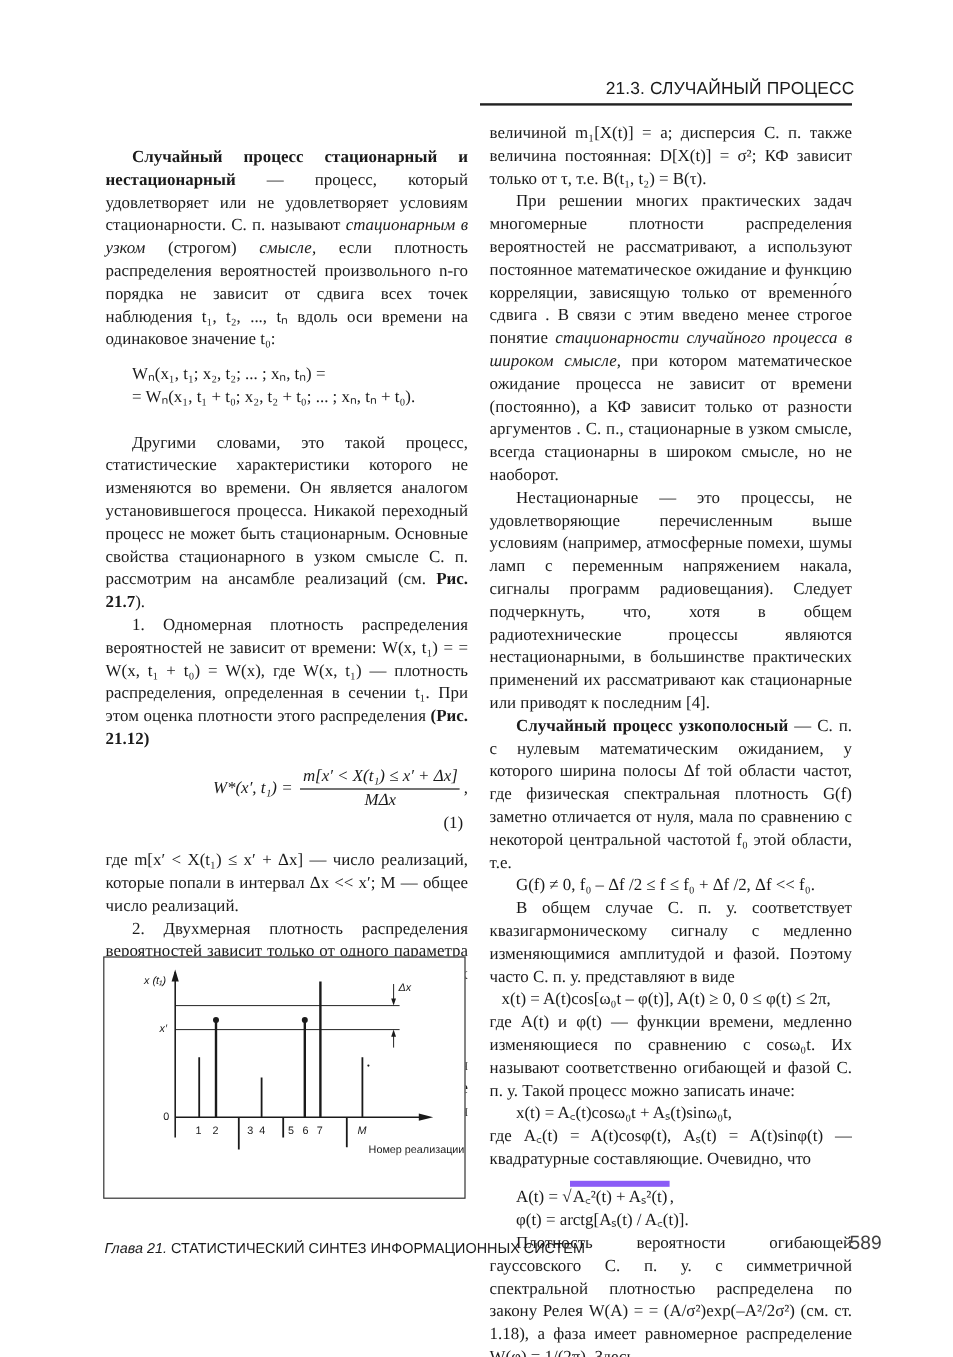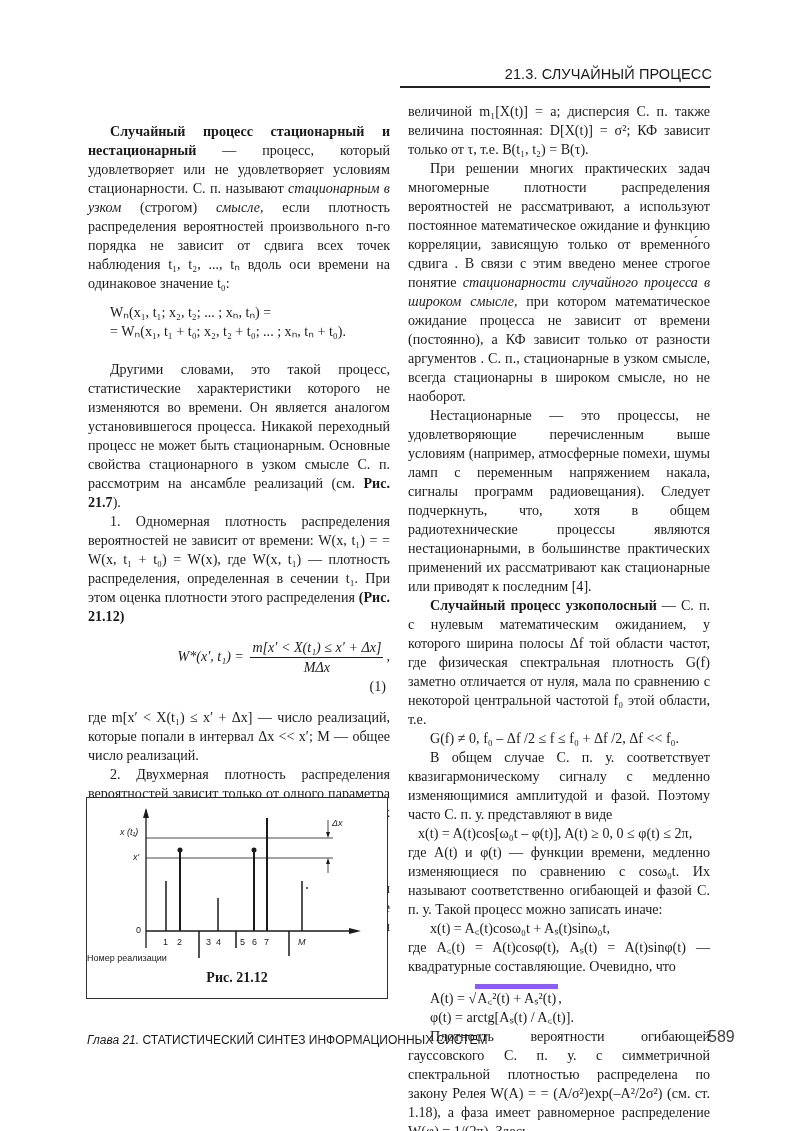--- a/index.html
+++ b/index.html
@@ -85,34 +85,33 @@
       <line x1="131" y1="100" x2="131" y2="133" stroke-width="1.5"></line>
       <line x1="149" y1="133" x2="149" y2="150" stroke-width="1.5"></line>
       <line x1="167" y1="52" x2="167" y2="133" stroke-width="2"></line>
       <circle cx="167" cy="52" r="2.5" fill="#1a1a1a" stroke="none"></circle>
       <line x1="180" y1="20" x2="180" y2="133" stroke-width="2"></line>
       <line x1="202" y1="133" x2="202" y2="158" stroke-width="1.5"></line>
       <line x1="215" y1="83" x2="215" y2="133" stroke-width="1.5"></line>
       <circle cx="220" cy="90" r="0.9" fill="#1a1a1a" stroke="none"></circle>
     </g>
   </svg>
-  <div style="position:absolute;left:33px;top:14px;font-family:'Liberation Sans',sans-serif;font-size:9px;font-style:italic;margin-top:15px;">x (t₁)</div>
+  <div style="position:absolute;left:33px;top:14px;font-family:'Liberation Sans',sans-serif;font-size:9px;font-style:italic;">x (t₁)</div>
   <div style="position:absolute;left:46px;top:54px;font-family:'Liberation Sans',sans-serif;font-size:9px;font-style:italic;">x′</div>
   <div style="position:absolute;left:49px;top:127px;font-family:'Liberation Sans',sans-serif;font-size:9px;">0</div>
   <div style="position:absolute;left:245px;top:20px;font-family:'Liberation Sans',sans-serif;font-size:9px;font-style:italic;">Δx</div>
   <div style="position:absolute;left:76px;top:139px;font-family:'Liberation Sans',sans-serif;font-size:9px;">1</div>
   <div style="position:absolute;left:90px;top:139px;font-family:'Liberation Sans',sans-serif;font-size:9px;">2</div>
   <div style="position:absolute;left:119px;top:139px;font-family:'Liberation Sans',sans-serif;font-size:9px;">3</div>
   <div style="position:absolute;left:129px;top:139px;font-family:'Liberation Sans',sans-serif;font-size:9px;">4</div>
   <div style="position:absolute;left:153px;top:139px;font-family:'Liberation Sans',sans-serif;font-size:9px;">5</div>
   <div style="position:absolute;left:165px;top:139px;font-family:'Liberation Sans',sans-serif;font-size:9px;">6</div>
   <div style="position:absolute;left:177px;top:139px;font-family:'Liberation Sans',sans-serif;font-size:9px;">7</div>
   <div style="position:absolute;left:211px;top:139px;font-family:'Liberation Sans',sans-serif;font-size:9px;font-style:italic;">M</div>
-  <div style="position:absolute;left:0;width:100%;text-align:left;top:155px;font-family:'Liberation Sans',sans-serif;font-size:9px;">Номер реализации</div>
-  <div class="fig-caption">Рис. 21.12</div>
+  <div style="position:absolute;left:0;width:100%;text-align:right;top:155px;font-family:'Liberation Sans',sans-serif;font-size:9px;">Номер реализации</div>
 </div>
 
 <div class="col right">
   <p>величиной m₁[X(t)] = a; дисперсия С. п. также величина постоянная: D[X(t)] = σ²; КФ зависит только от τ, т.е. B(t₁, t₂) = B(τ).</p>
   <p class="ind"><span>При решении многих практических задач многомерные плотности распределения вероятностей не рассматривают, а используют постоянное математическое ожидание и функцию корреляции, зависящую только от временно́го сдвига . В связи с этим введено менее строгое понятие </span><span class="i">стационарности случайного процесса в широком смысле,</span><span> при котором математическое ожидание процесса не зависит от времени (постоянно), а КФ зависит только от разности аргументов . С. п., стационарные в узком смысле, всегда стационарны в широком смысле, но не наоборот.</span></p>
   <p class="ind">Нестационарные — это процессы, не удовлетворяющие перечисленным выше условиям (например, атмосферные помехи, шумы ламп с переменным напряжением накала, сигналы программ радиовещания). Следует подчеркнуть, что, хотя в общем радиотехнические процессы являются нестационарными, в большинстве практических применений их рассматривают как стационарные или приводят к последним [4].</p>
   <p class="ind"><span class="b">Случайный процесс узкополосный</span><span> — С. п. с нулевым математическим ожиданием, у которого ширина полосы Δf той области частот, где физическая спектральная плотность G(f) заметно отличается от нуля, мала по сравнению с некоторой центральной частотой f₀ этой области, т.е.</span></p>
   <p class="eq i">G(f) ≠ 0,  f₀ – Δf /2 ≤ f ≤ f₀ + Δf /2,   Δf &lt;&lt; f₀.</p>
   <p class="ind">В общем случае С. п. у. соответствует квазигармоническому сигналу с медленно изменяющимися амплитудой и фазой. Поэтому часто С. п. у. представляют в виде</p>
   <p class="eq eq2 i">x(t) = A(t)cos[ω₀t – φ(t)],  A(t) ≥ 0,  0 ≤ φ(t) ≤ 2π,</p>

